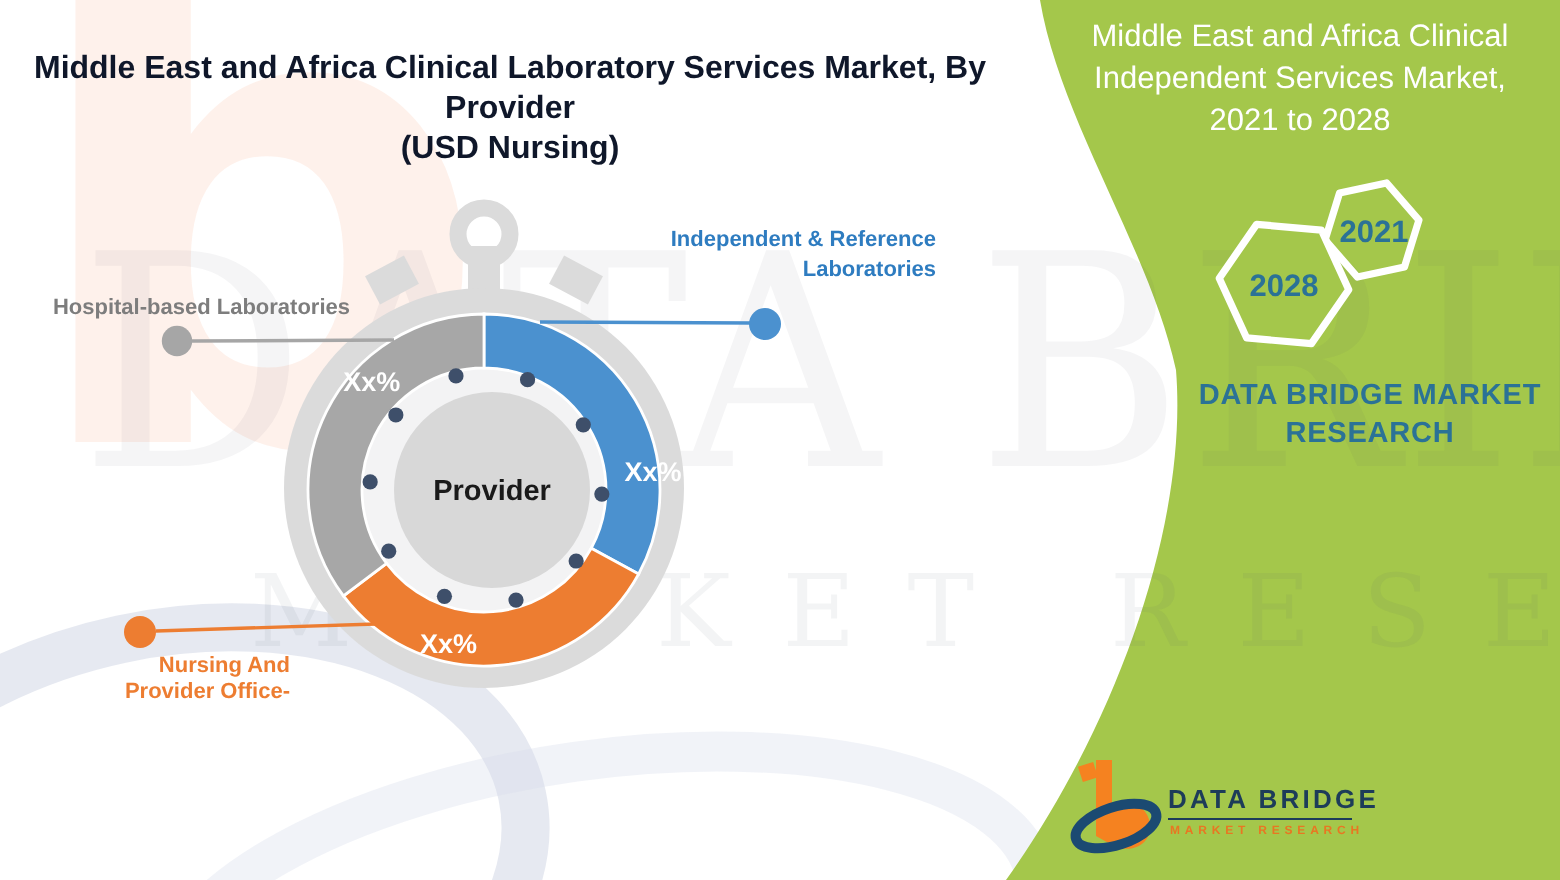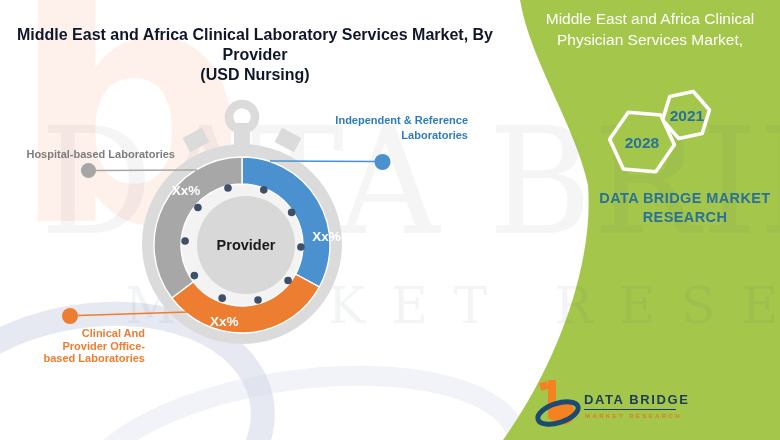--- a/index.html
+++ b/index.html
@@ -64,23 +64,22 @@
     <div>Middle East and Africa Clinical Laboratory Services Market, By Provider</div>
     <div>(USD Nursing)</div>
   </div>
 
   <div class="abs lbl lbl-hospital">Hospital-based Laboratories</div>
   <div class="abs lbl lbl-independent">
     <div>Independent &amp; Reference</div>
     <div>Laboratories</div>
   </div>
   <div class="abs lbl lbl-nursing">
-    <div>Clinical And</div>
+    <div>Nursing And</div>
     <div>Provider Office-</div>
-    <div>based Laboratories</div>
   </div>
 
   <svg class="abs chart-svg" viewBox="0 0 780 440">
 
     <g>
       <circle cx="242" cy="117" r="13" fill="none" stroke="#dbdbdb" stroke-width="8.5"></circle>
       <rect x="234" y="123" width="16" height="24" fill="#dbdbdb"></rect>
       <rect x="185" y="132" width="22" height="16" fill="#dbdbdb" transform="rotate(-28 196 140)"></rect>
       <rect x="277" y="132" width="22" height="16" fill="#dbdbdb" transform="rotate(28 288 140)"></rect>
       <circle cx="242" cy="244" r="100" fill="#dbdbdb"></circle>
@@ -129,21 +128,22 @@
 
     <g>
       <rect x="540" y="382" width="8" height="8" fill="#f58220" transform="rotate(-18 544 386)"></rect>
       <path d="M548 380 h8 v23 c9,-4 18,0 19,9 c1,10 -9,15 -18,11 l-9,-5 z" fill="#f58220"></path>
       <ellipse cx="558" cy="413" rx="21" ry="9.5" fill="none" stroke="#1b4a72" stroke-width="5" transform="rotate(-18 558 413)"></ellipse>
     </g>
   </svg>
 
   <div class="abs panel-heading">
     <div>Middle East and Africa Clinical</div>
-    <div>Physician Services Market,</div>
+    <div>Independent Services Market,</div>
+    <div>2021 to 2028</div>
   </div>
   <div class="abs panel-brand">
     <div>DATA BRIDGE MARKET</div>
     <div>RESEARCH</div>
   </div>
 
   <div class="abs logo-name">DATA BRIDGE</div>
   <div class="abs logo-underline"></div>
   <div class="abs logo-tagline">MARKET RESEARCH</div>
 

